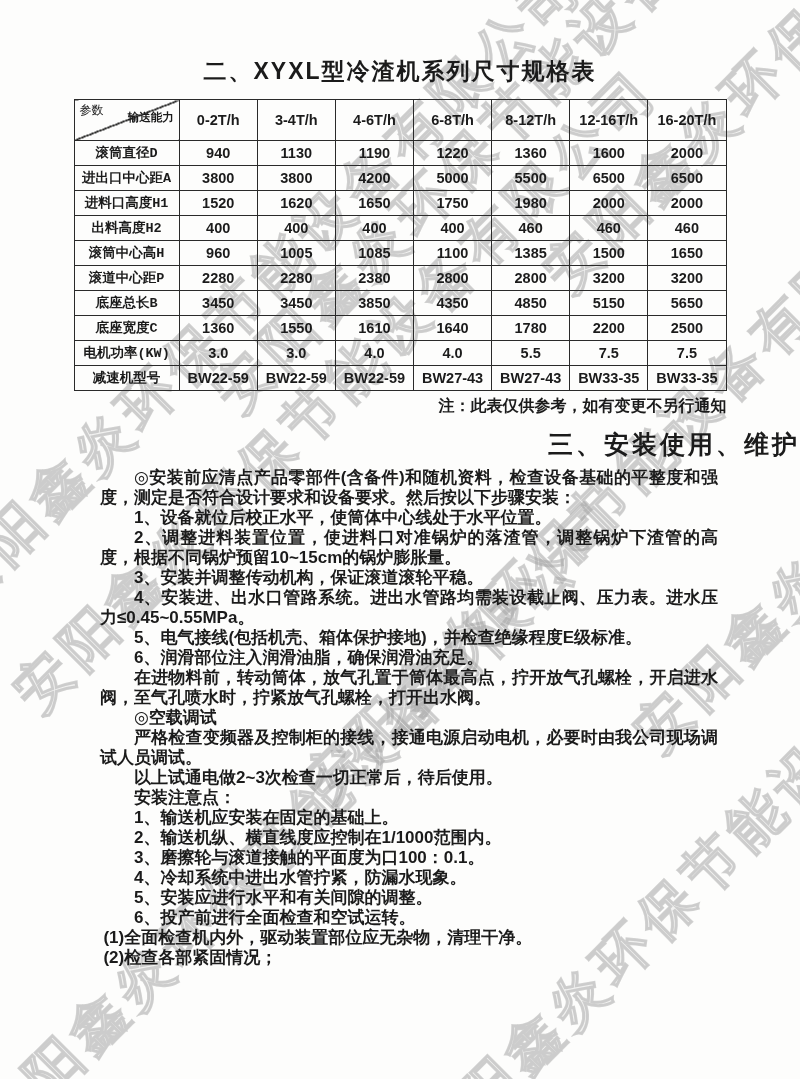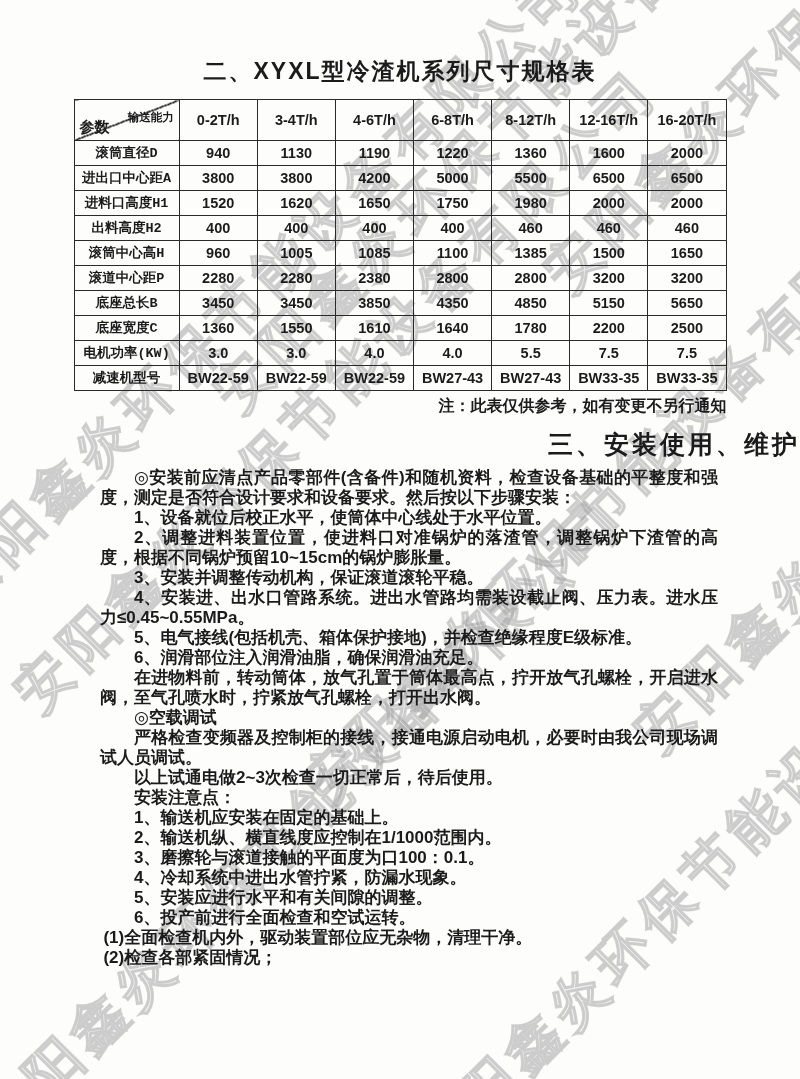--- a/index.html
+++ b/index.html
@@ -69,21 +69,21 @@
     background:linear-gradient(to bottom right,
       transparent calc(50% - 0.8px),
       #2a2a2a calc(50% - 0.8px),
       #2a2a2a calc(50% + 0.8px),
       transparent calc(50% + 0.8px));
   }
   th.corner .c-top{
     position:absolute;top:10px;right:5px;font-size:11.5px;font-weight:bold;
   }
   th.corner .c-bottom{
-    position:absolute;bottom:3px;left:5px;font-size:15px;font-weight:bold;
+    position:absolute;bottom:21px;left:5px;font-size:12px;font-weight:normal;
   }
   .table-note{
     width:653px;
     margin:5px auto 0 auto;
     text-align:right;
     font-size:16px;
     font-weight:bold;
   }
   h2.sec-title{
     margin:11px 0 7px 0;

